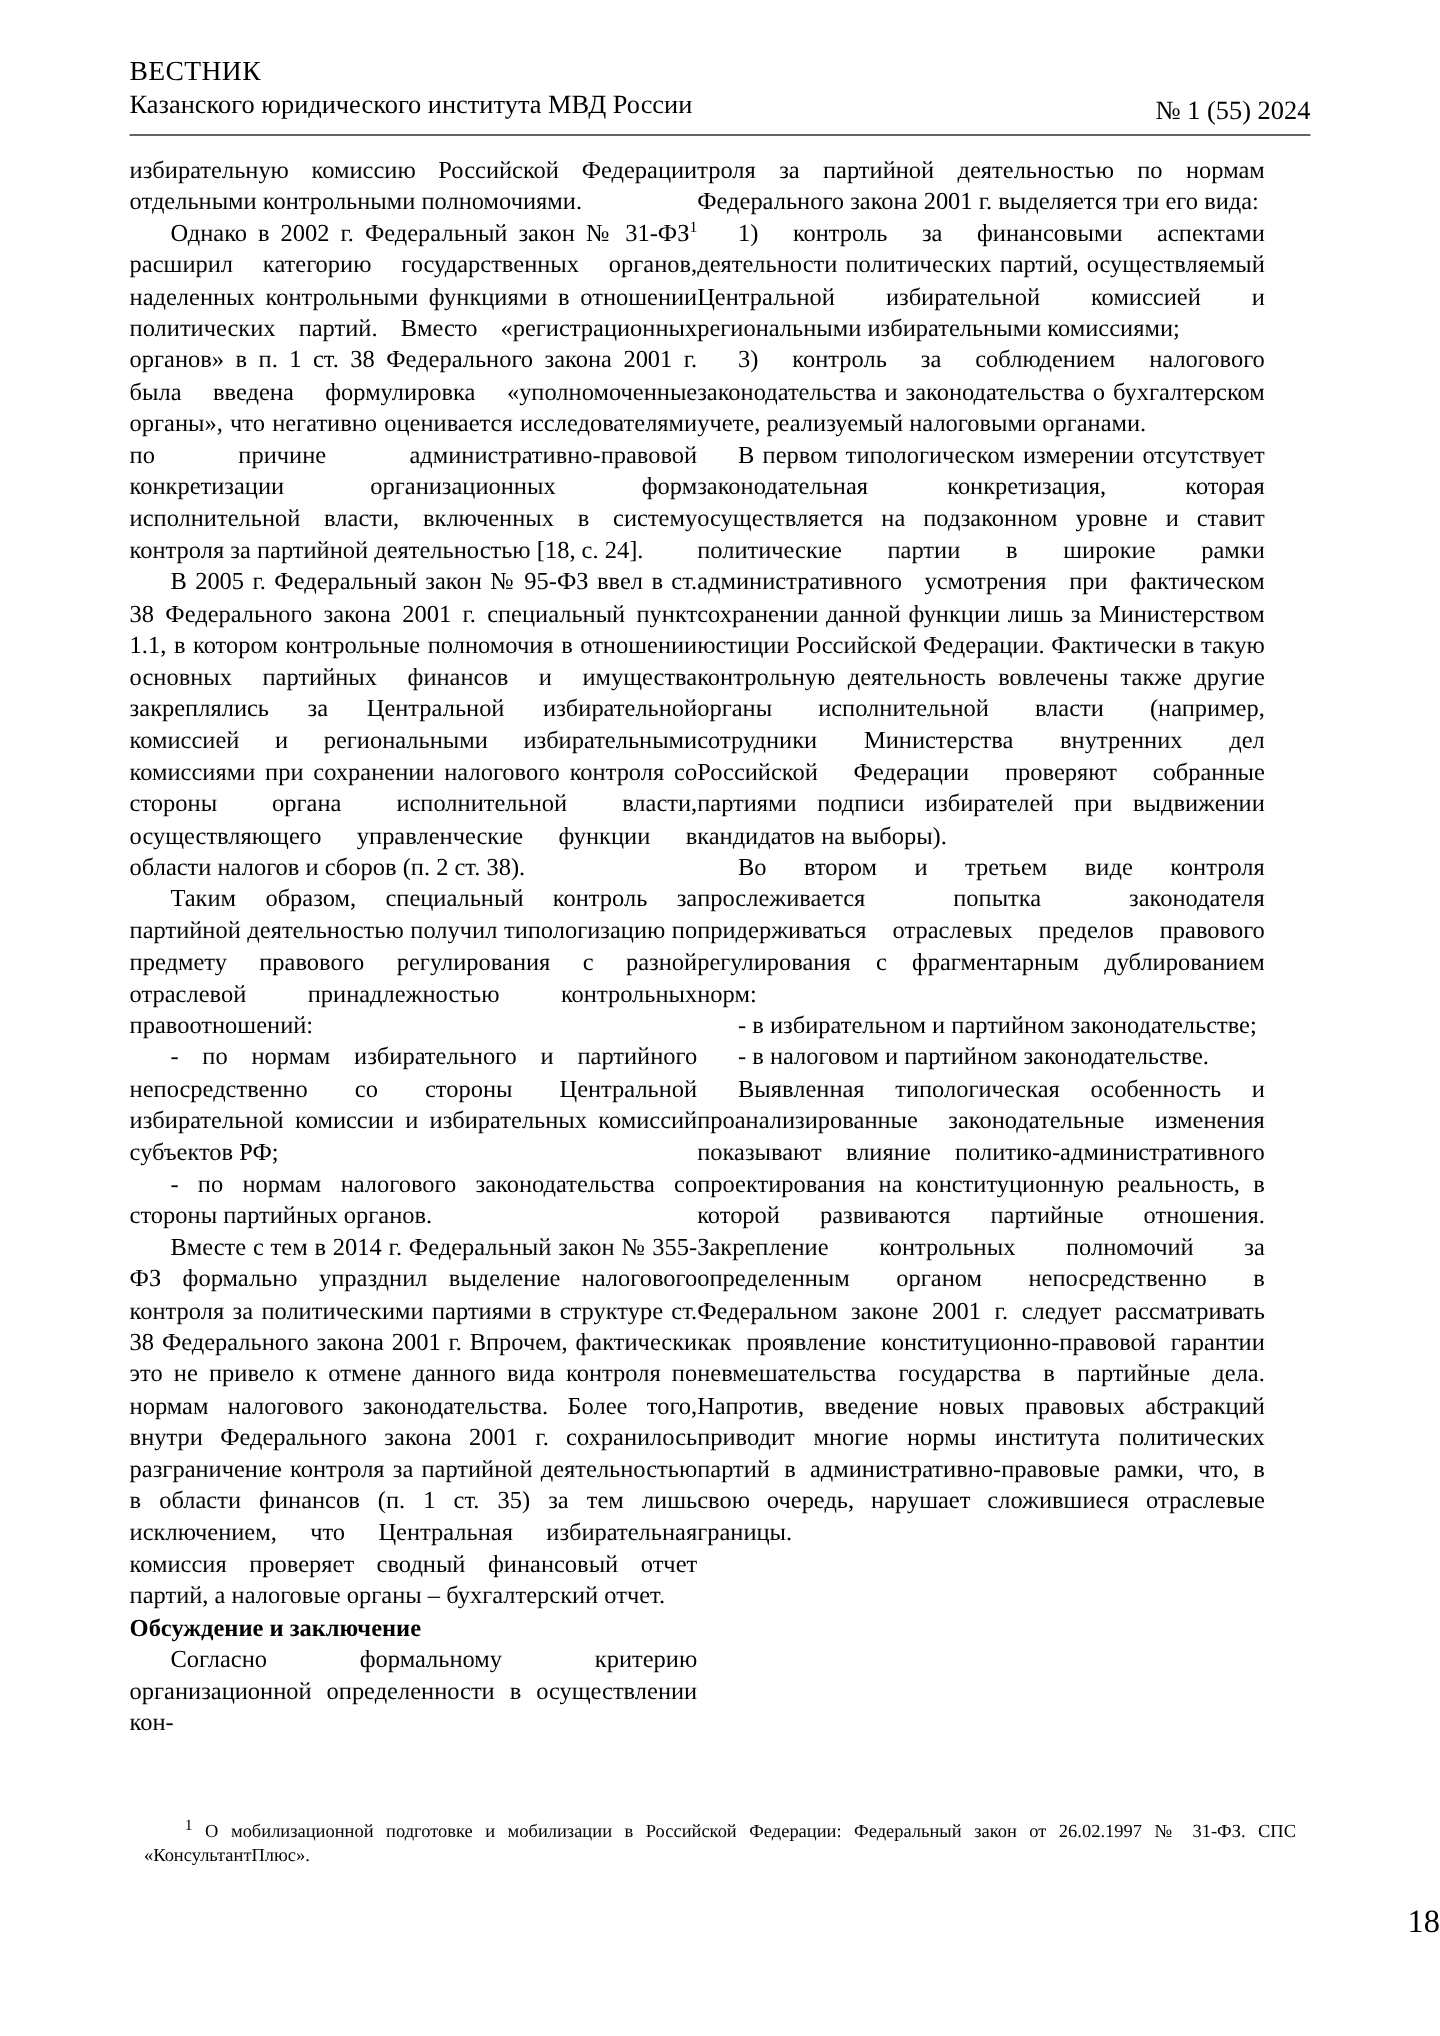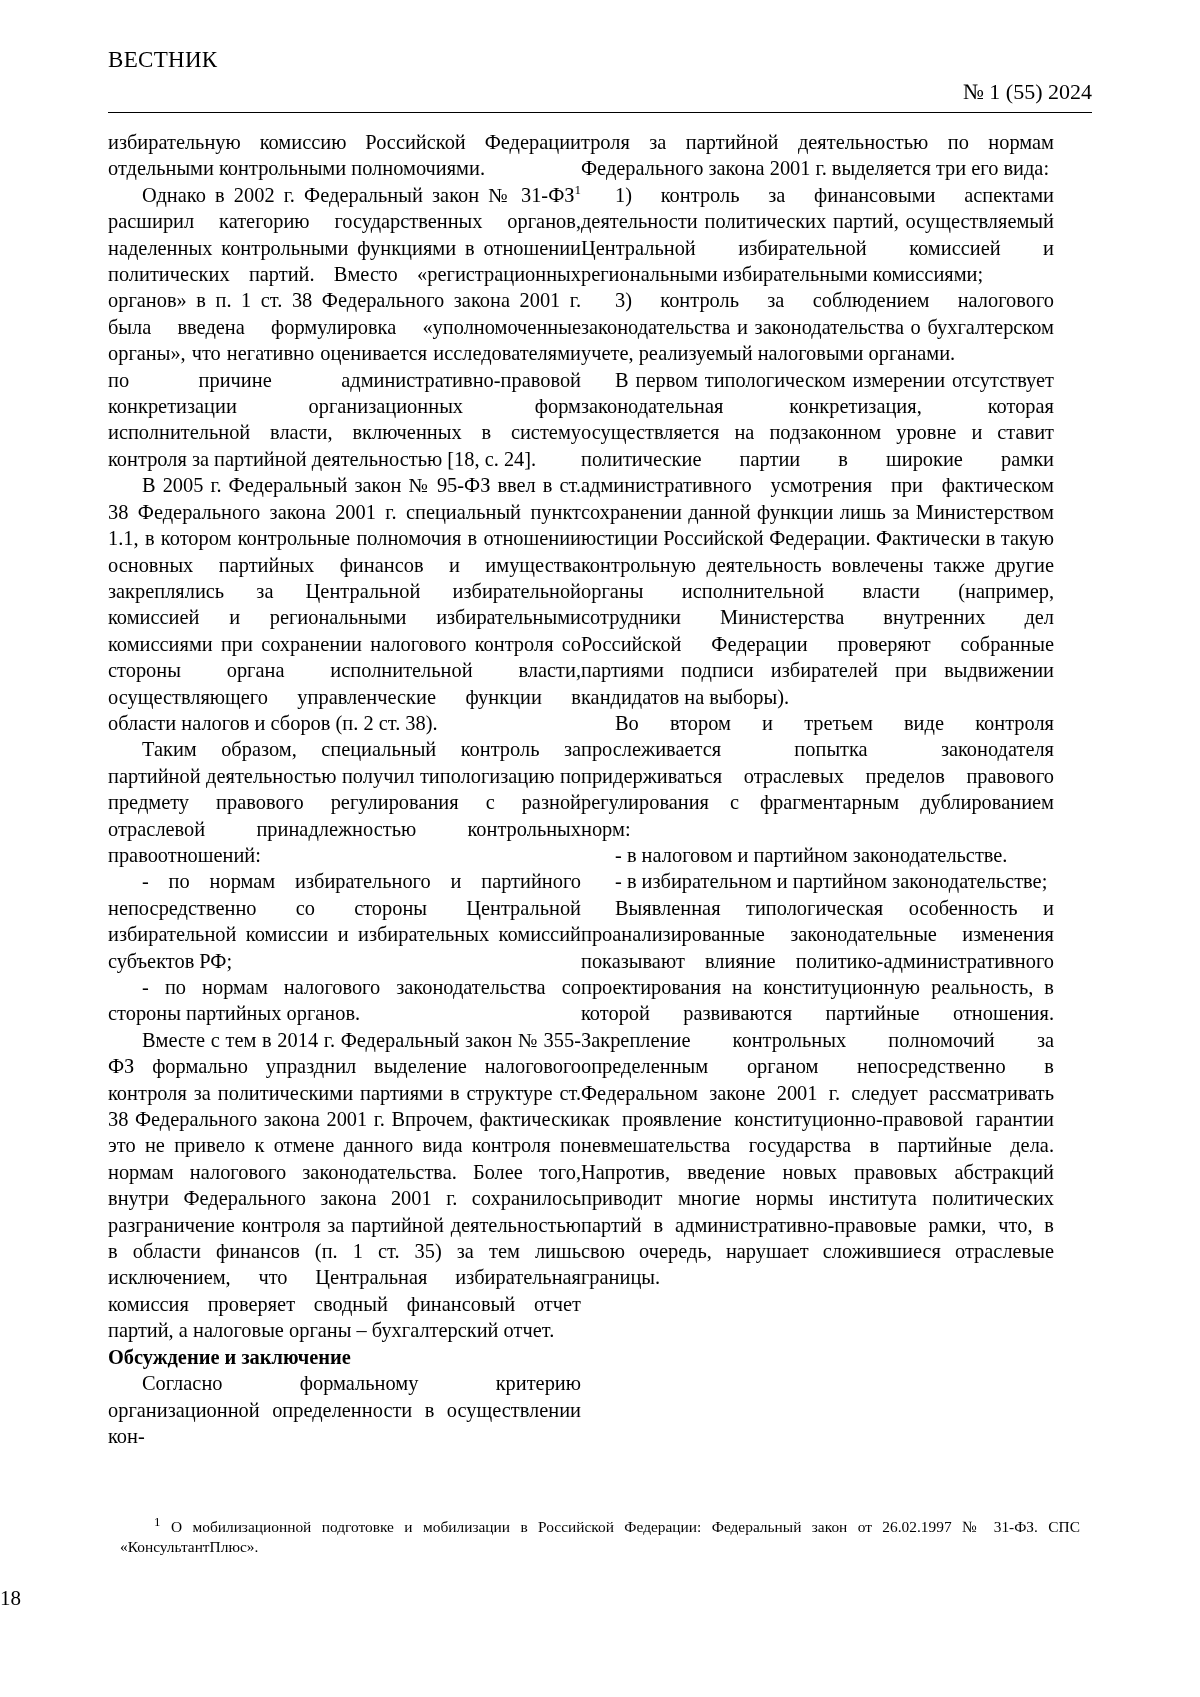--- a/index.html
+++ b/index.html
@@ -90,34 +90,35 @@
   .footnote {
     font-size: 15.4px;
     line-height: 20px;
     text-align: justify;
     text-indent: 34px;
     margin: 12px;
   }
   .page-number {
     position: absolute;
     left: 0;
-    right: 16px;
+    right: 0;
     top: 1586px;
-    text-align: left;
-    font-size: 21px;
+    text-align: right;
+    font-size: 27px;
   }
 </style>
 </head>
 <body>
 
 <div class="page">
 
   <div class="masthead">
     <div class="masthead-left">
       <div class="journal-name">ВЕСТНИК</div>
+      <div class="journal-sub">Казанского юридического института МВД России</div>
     </div>
     <div class="issue">№ 1 (55) 2024</div>
   </div>
   <div class="rule"></div>
 
   <div class="columns">
 
     <div class="col">
       <p class="noindent">избирательную комиссию Российской Федерации отдельными контрольными полномочиями.</p>
       <p><span>Однако в 2002 г. Федеральный закон № 31-ФЗ<sup>1</sup> расширил категорию государственных органов, наделенных контрольными функциями в отношении политических партий. Вместо «регистрационных органов» в п. 1 ст. 38 Федерального закона 2001 г. была введена формулировка «уполномоченные органы», что негативно оценивается исследователями по причине административно-правовой конкретизации организационных форм исполнительной власти, включенных в систему контроля за партийной деятельностью [18, с. 24].</span></p>
@@ -129,22 +130,22 @@
       <p class="center">Обсуждение и заключение</p>
       <p>Согласно формальному критерию организационной определенности в осуществлении кон-</p>
     </div>
 
     <div class="col">
       <p class="noindent">троля за партийной деятельностью по нормам Федерального закона 2001 г. выделяется три его вида:</p>
       <p>1) контроль за финансовыми аспектами деятельности политических партий, осуществляемый Центральной избирательной комиссией и региональными избирательными комиссиями;</p>
       <p>3) контроль за соблюдением налогового законодательства и законодательства о бухгалтерском учете, реализуемый налоговыми органами.</p>
       <p>В первом типологическом измерении отсутствует законодательная конкретизация, которая осуществляется на подзаконном уровне и ставит политические партии в широкие рамки административного усмотрения при фактическом сохранении данной функции лишь за Министерством юстиции Российской Федерации. Фактически в такую контрольную деятельность вовлечены также другие органы исполнительной власти (например, сотрудники Министерства внутренних дел Российской Федерации проверяют собранные партиями подписи избирателей при выдвижении кандидатов на выборы).</p>
       <p>Во втором и третьем виде контроля прослеживается попытка законодателя придерживаться отраслевых пределов правового регулирования с фрагментарным дублированием норм:</p>
+      <p class="dash">- в избирательном и партийном законодательстве;</p>
       <p class="dash">- в налоговом и партийном законодательстве.</p>
-      <p class="dash">- в избирательном и партийном законодательстве;</p>
       <p>Выявленная типологическая особенность и проанализированные законодательные изменения показывают влияние политико-административного проектирования на конституционную реальность, в которой развиваются партийные отношения. Закрепление контрольных полномочий за определенным органом непосредственно в Федеральном законе 2001 г. следует рассматривать как проявление конституционно-правовой гарантии невмешательства государства в партийные дела. Напротив, введение новых правовых абстракций приводит многие нормы института политических партий в административно-правовые рамки, что, в свою очередь, нарушает сложившиеся отраслевые границы.</p>
     </div>
 
   </div>
 
   <div class="footnote-area">
     <p class="footnote"><sup>1</sup> <span>О мобилизационной подготовке и мобилизации в Российской Федерации: Федеральный закон от 26.02.1997 № 31-ФЗ. СПС «КонсультантПлюс».</span></p>
   </div>
 
   <div class="page-number">18</div>

